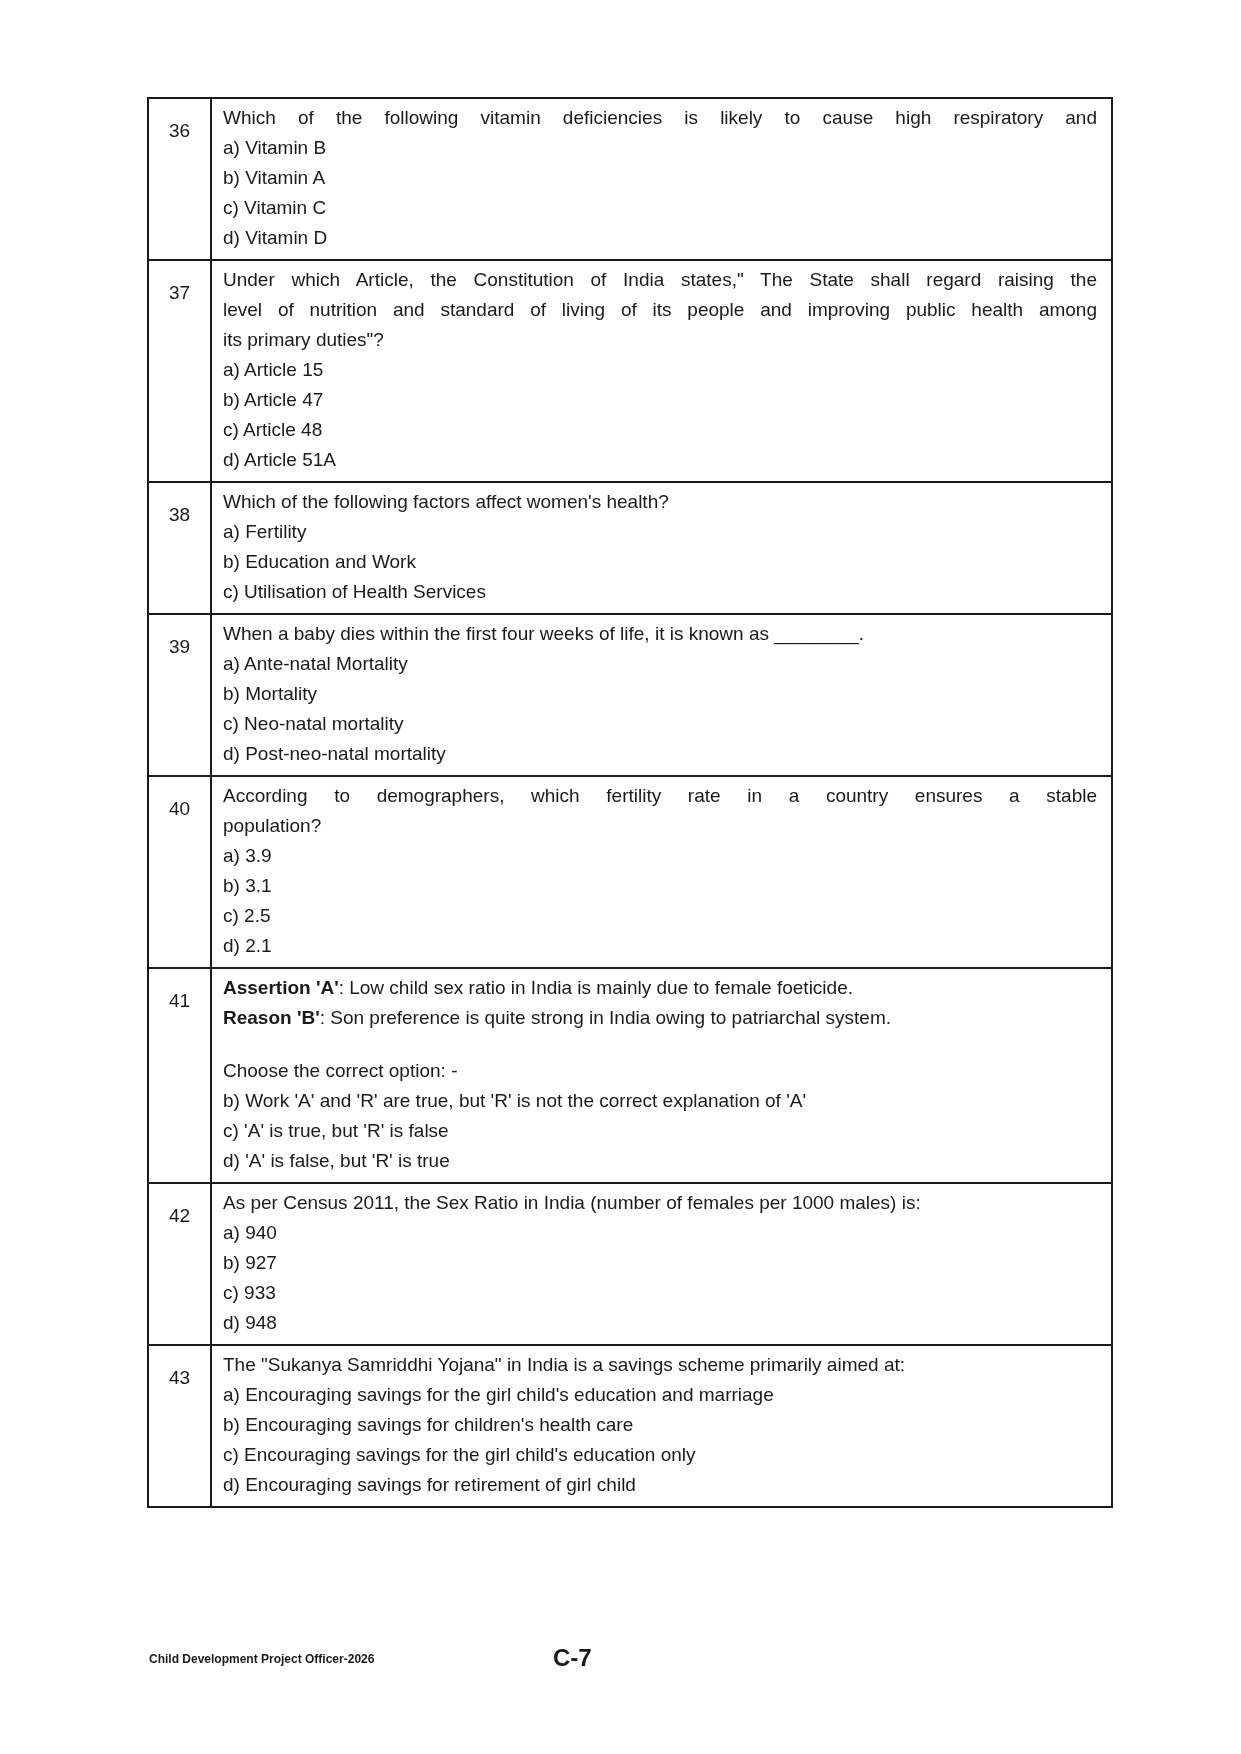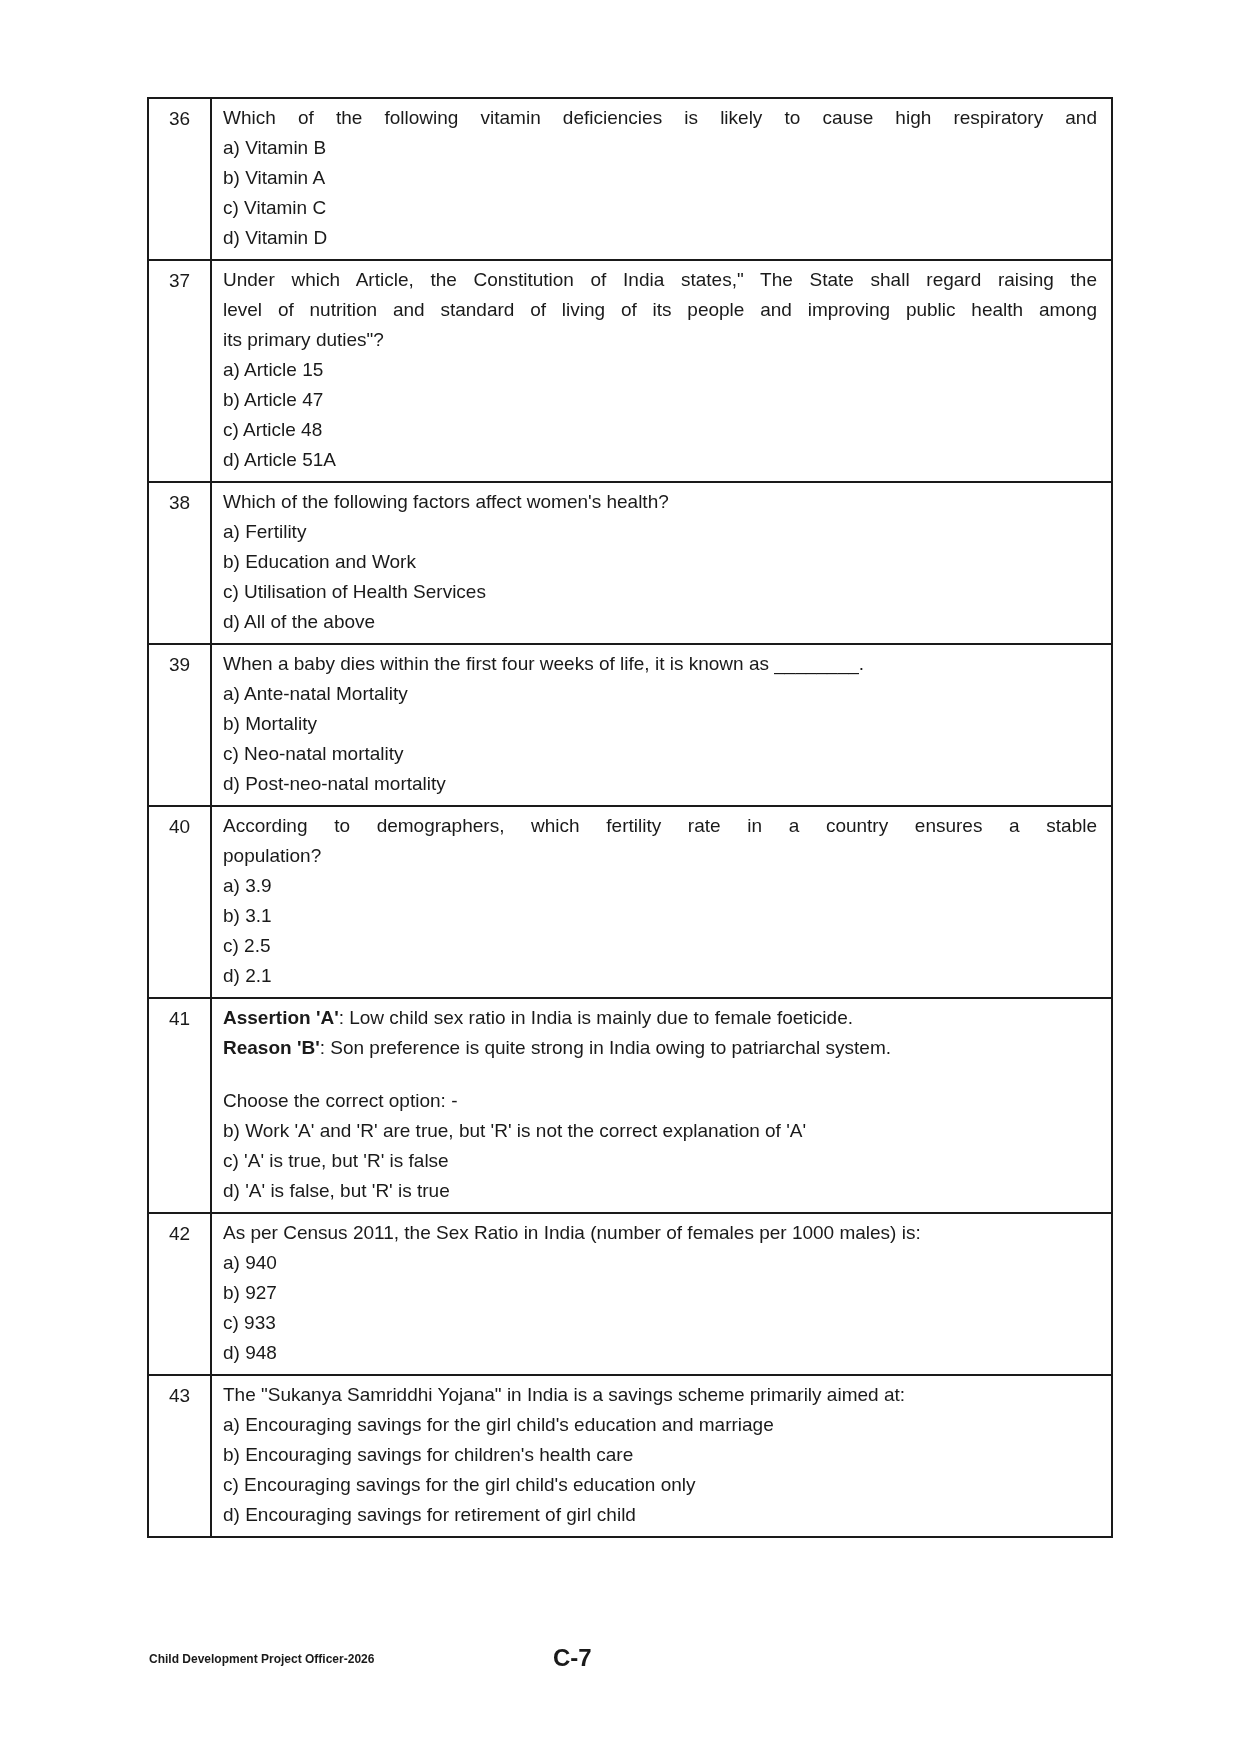--- a/index.html
+++ b/index.html
@@ -30,21 +30,21 @@
     border-bottom: 2px solid #1a1a1a;
   }
   .q-row:last-child {
     border-bottom: none;
   }
   .q-num {
     flex: 0 0 63px;
     box-sizing: border-box;
     border-right: 2px solid #1a1a1a;
     text-align: center;
-    padding-top: 5px;
+    padding-top: 17px;
     font-size: 19px;
     line-height: 30px;
   }
   .q-cell {
     flex: 1;
     box-sizing: border-box;
     padding: 4px 14px 6px 11px;
     min-width: 0;
   }
   .q-line {
@@ -115,21 +115,20 @@
           <div class="q-line"><span class="line-text">d) Article 51A</span></div>
         </div>
       </div>
       <div class="q-row">
         <div class="q-num">38</div>
         <div class="q-cell">
           <div class="q-line"><span class="line-text">Which of the following factors affect women's health?</span></div>
           <div class="q-line"><span class="line-text">a) Fertility</span></div>
           <div class="q-line"><span class="line-text">b) Education and Work</span></div>
           <div class="q-line"><span class="line-text">c) Utilisation of Health Services</span></div>
-          <div class="q-line"><span class="line-text">d) All of the above</span></div>
         </div>
       </div>
       <div class="q-row">
         <div class="q-num">39</div>
         <div class="q-cell">
           <div class="q-line"><span class="line-text">When a baby dies within the first four weeks of life, it is known as ________.</span></div>
           <div class="q-line"><span class="line-text">a) Ante-natal Mortality</span></div>
           <div class="q-line"><span class="line-text">b) Mortality</span></div>
           <div class="q-line"><span class="line-text">c) Neo-natal mortality</span></div>
           <div class="q-line"><span class="line-text">d) Post-neo-natal mortality</span></div>

